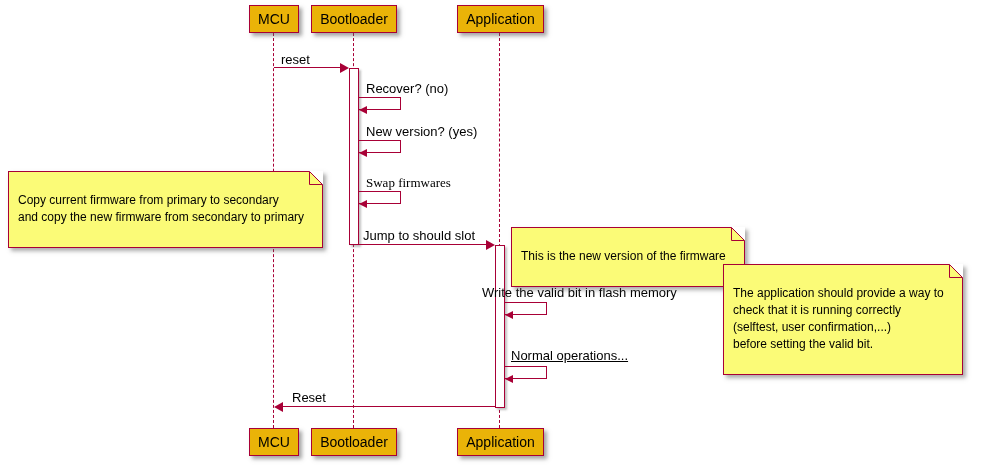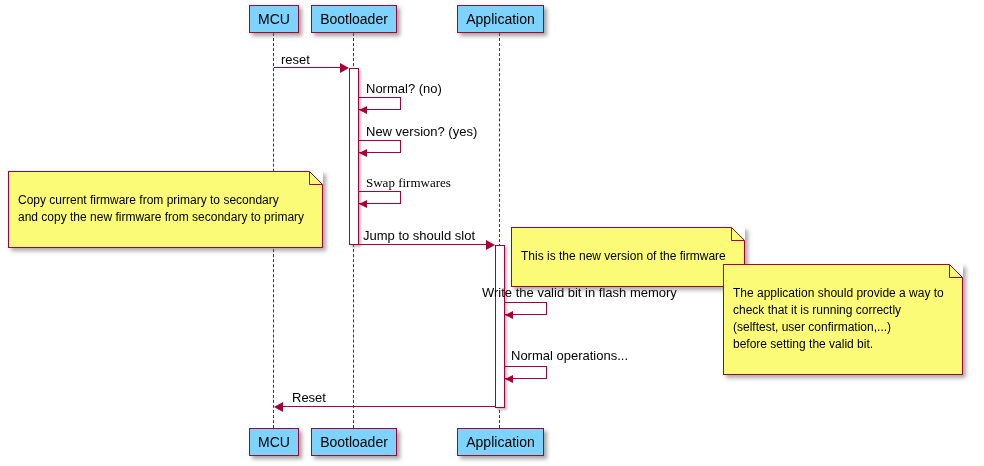--- a/index.html
+++ b/index.html
@@ -3,21 +3,21 @@
 <meta charset="utf-8">
 <style>
   * { margin:0; padding:0; box-sizing:border-box; }
   html,body { background:#ffffff; }
   body { font-family:"Liberation Sans", sans-serif; color:#000; }
   #canvas { position:relative; width:984px; height:466px; background:#ffffff; overflow:hidden; }
 
   .lifeline { position:absolute; top:33px; height:395px; width:0; border-left:1px dashed #A80036; }
 
   .participant {
-    position:absolute; height:28px; background:#7dd3fc; border:1.5px solid #A80036;
+    position:absolute; height:28px; background:#eab308; border:1.5px solid #A80036;
     box-shadow:3px 3px 4px rgba(90,90,90,0.55);
     display:flex; align-items:center; justify-content:center;
     font-size:14px; color:#000; z-index:3;
   }
 
   .activation {
     position:absolute; width:10px; background:#ffffff; border:1px solid #A80036;
     box-shadow:2px 2px 2px rgba(120,120,120,0.45); z-index:2;
   }
 
@@ -60,21 +60,21 @@
   <div class="participant" style="left:311px; top:428px; width:86px;">Bootloader</div>
   <div class="participant" style="left:457px; top:428px; width:87px;">Application</div>
 
   <div class="activation" style="left:349px; top:68px; height:177px;"></div>
   <div class="activation" style="left:495px; top:245px; height:163px;"></div>
 
   <div class="mlabel" style="left:281px; top:52px;">reset</div>
   <div class="mline" style="left:274px; top:67px; width:67px;"></div>
   <div class="arr-r" style="left:340px; top:63px;"></div>
 
-  <div class="mlabel" style="left:366px; top:81px;">Normal? (no)</div>
+  <div class="mlabel" style="left:366px; top:81px;">Recover? (no)</div>
   <div class="selfloop" style="left:359px; top:97px;">
     <div class="arr-l"></div>
   </div>
 
   <div class="mlabel" style="left:366px; top:124px;text-align:center;">New version? (yes)</div>
   <div class="selfloop" style="left:359px; top:140px;">
     <div class="arr-l"></div>
   </div>
 
   <div class="mlabel" style="left:366px; top:175px;font-family:Liberation Serif, serif;">Swap firmwares</div>
@@ -112,21 +112,21 @@
       <path d="M0 0 L14 0 L14 14 Z" fill="#ffffff"></path>
       <path d="M0.5 0.5 L13.5 13.5 L0.5 13.5 Z" fill="#FBFB77" stroke="#A80036" stroke-width="1"></path>
     </svg>
   </div>
 
   <div class="mlabel" style="left:482px; top:285px;">Write the valid bit in flash memory</div>
   <div class="selfloop" style="left:505px; top:302px;">
     <div class="arr-l"></div>
   </div>
 
-  <div class="mlabel" style="left:511px; top:348px;">Normal operations...</div>
+  <div class="mlabel" style="left:511px; top:348px;text-decoration:underline;">Normal operations...</div>
   <div class="selfloop" style="left:505px; top:366px;">
     <div class="arr-l"></div>
   </div>
 
   <div class="mlabel" style="left:292px; top:390px;">Reset</div>
   <div class="mline" style="left:282px; top:406px; width:213px;"></div>
   <div class="arr-l" style="left:274px; top:402px;"></div>
 
 </div>
 

